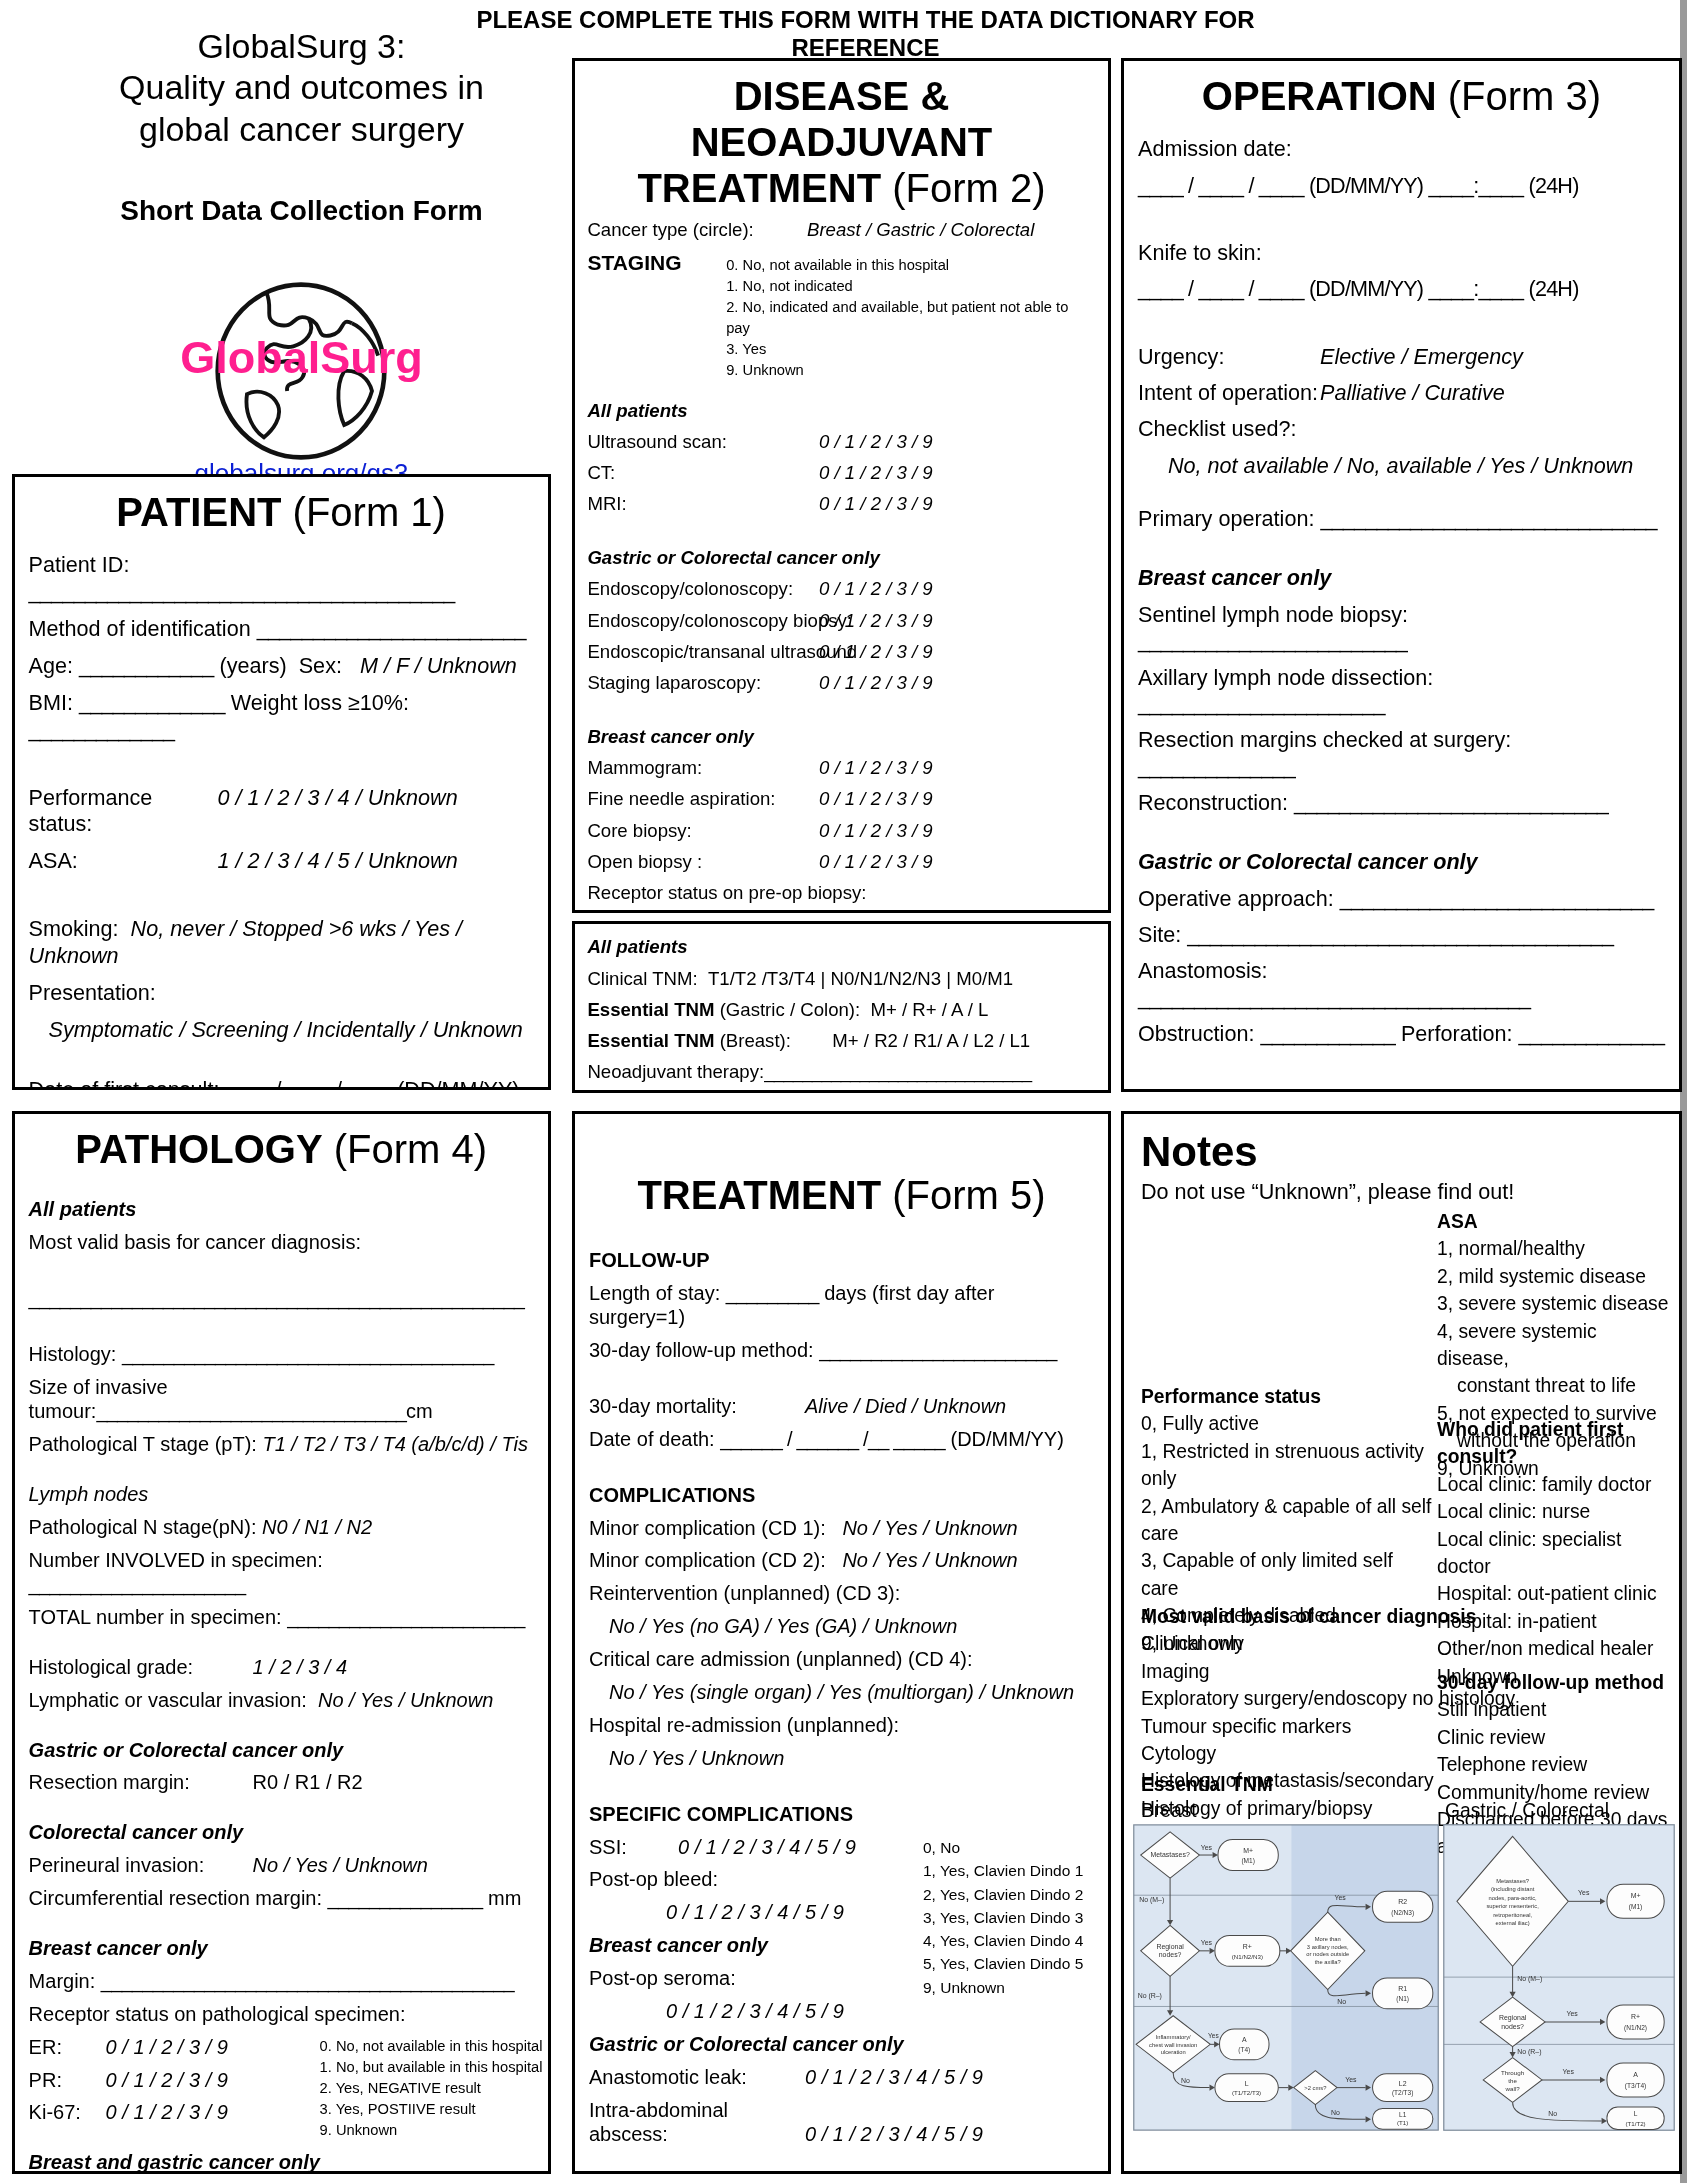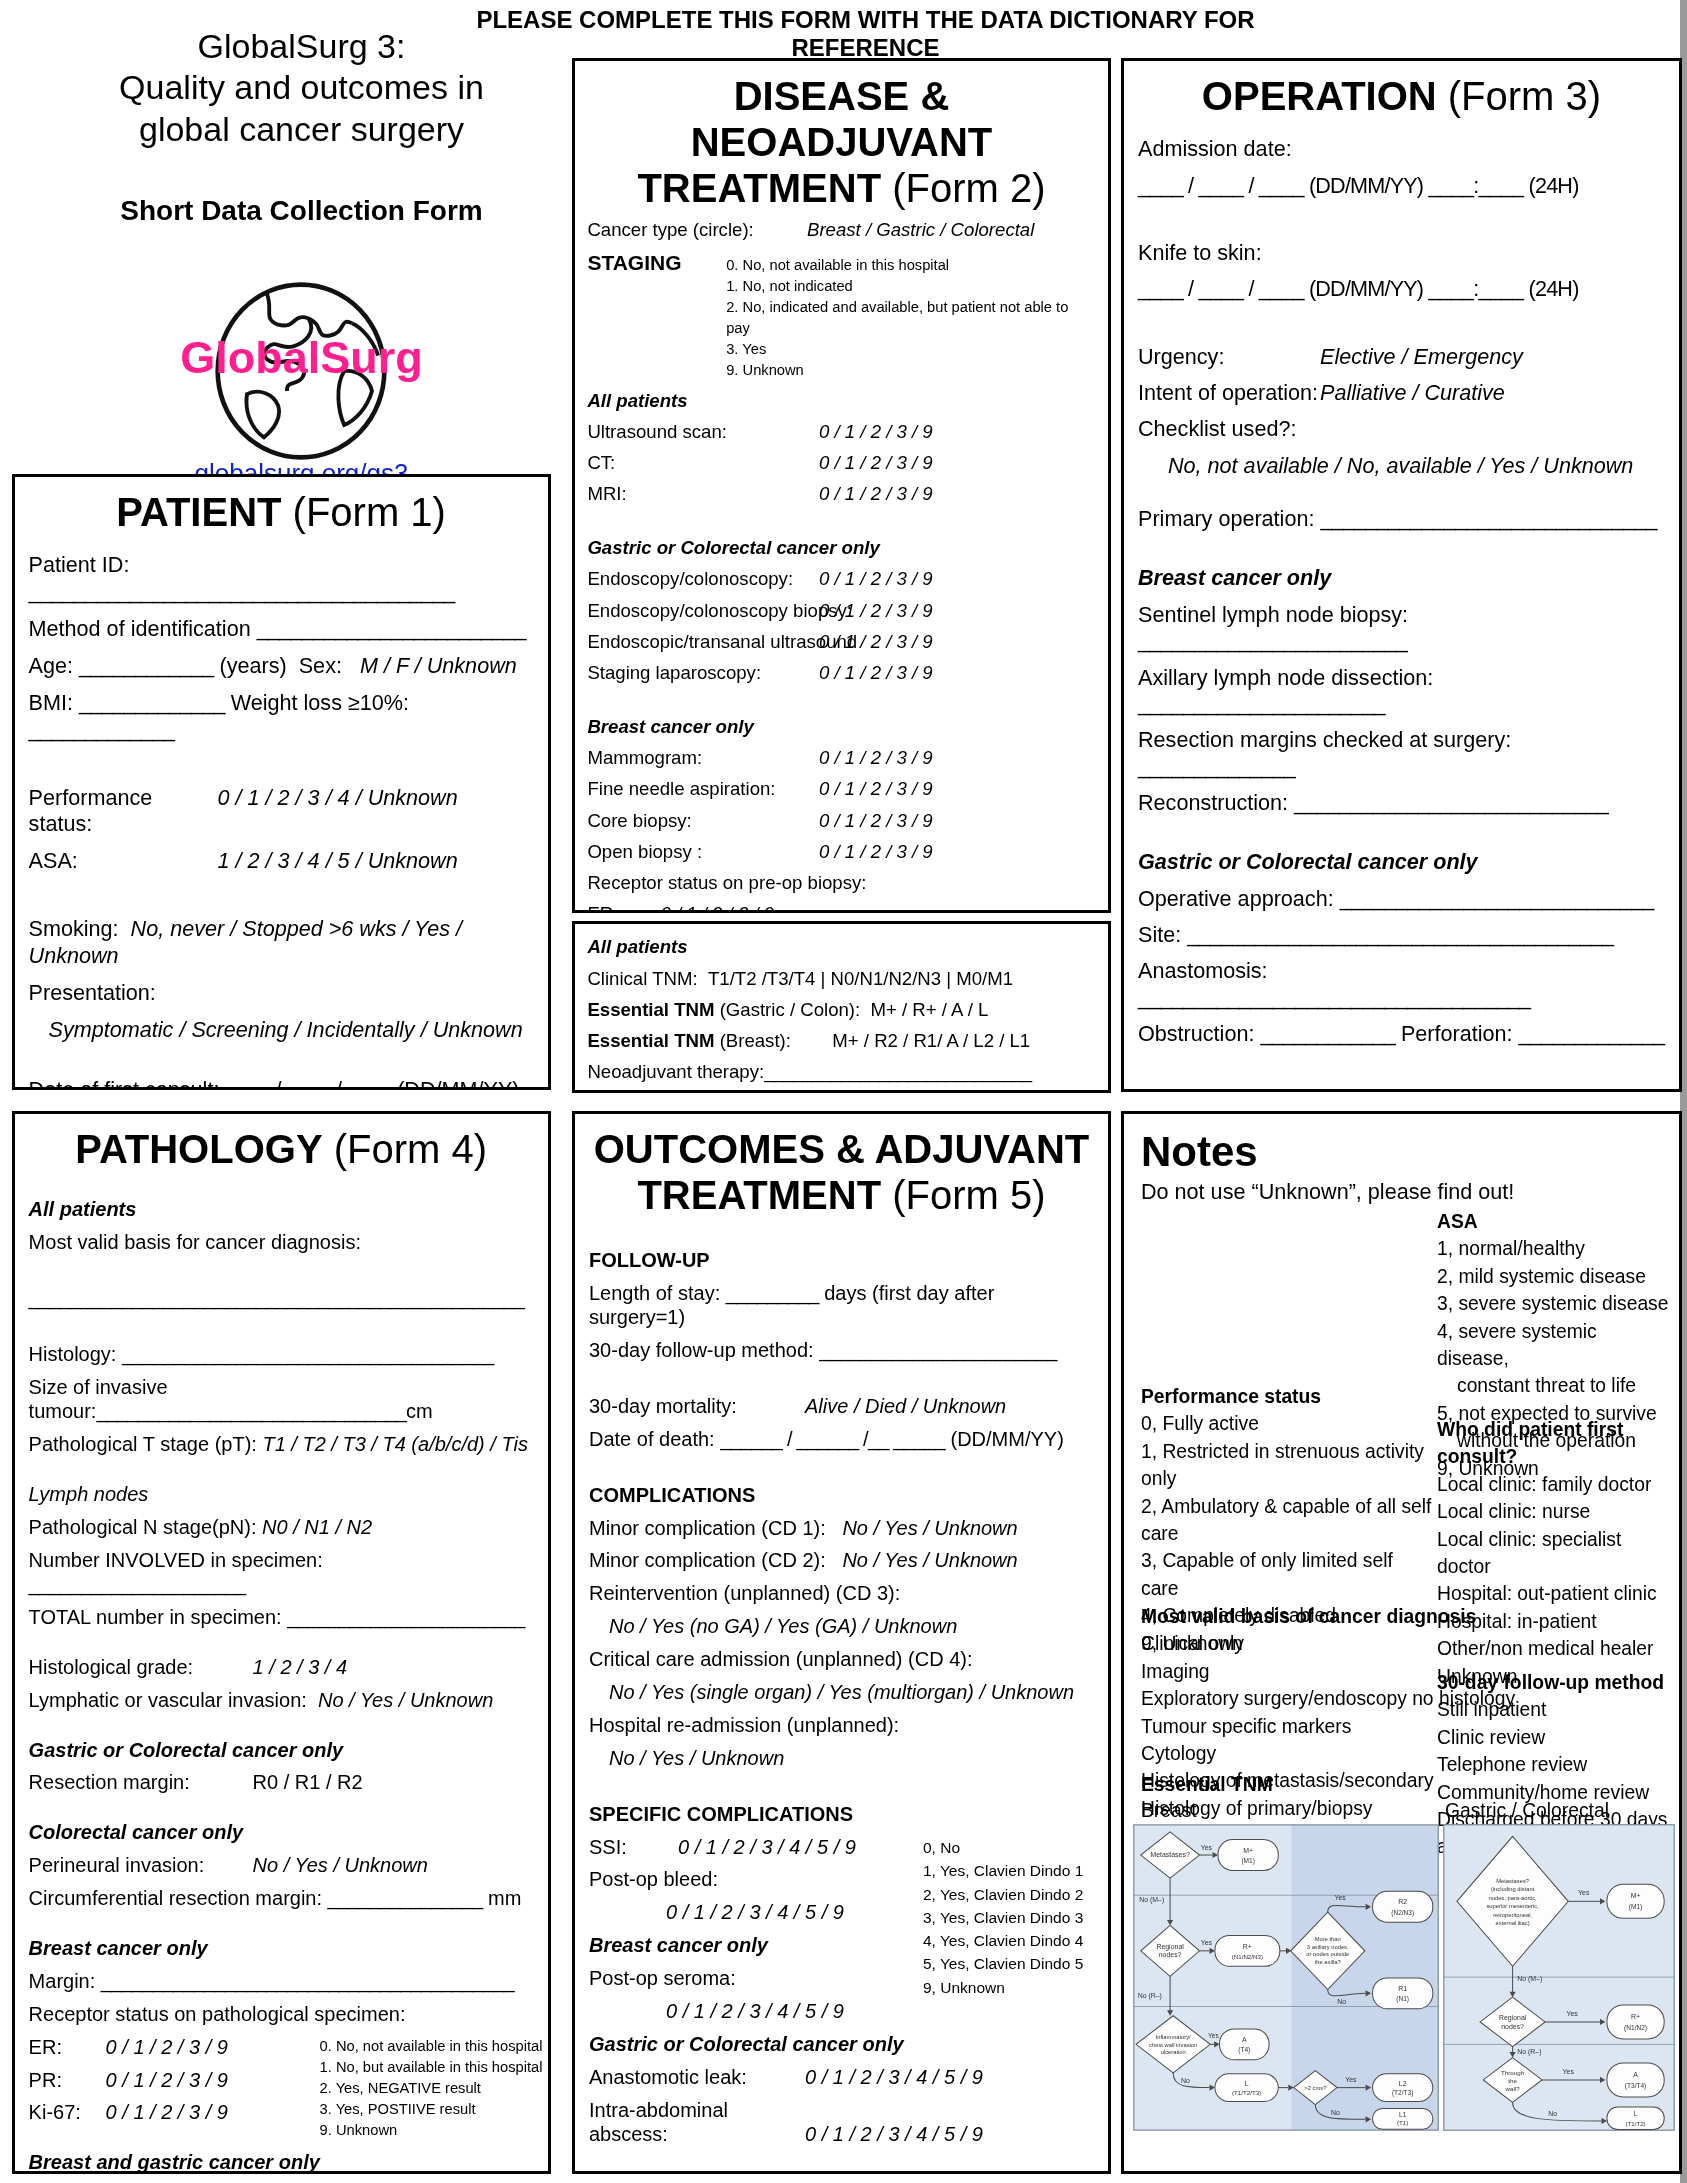--- a/index.html
+++ b/index.html
@@ -98,21 +98,21 @@
     <div class="r"><span>Presentation:</span></div>
     <div class="r ind it">Symptomatic / Screening / Incidentally / Unknown</div>
     <div class="g30"></div>
     <div class="r"><span>Date of first consult:</span> <span class="blank">____ / ____ / ____</span> <span>(DD/MM/YY)</span></div>
 
   </section>
 
   <section class="box f2" style="left:572px;top:58px;width:539px;height:855px;">
     <h2 style="margin-bottom:7.7px;"><span class="hb">DISEASE &amp; NEOADJUVANT</span><br><span class="hb">TREATMENT</span><span> (Form 2)</span></h2>
     <div class="r"><span>Cancer type (circle):</span><span class="scale" style="left:232px">Breast  /  Gastric  /  Colorectal</span></div>
-    <div class="r flex" style="margin-bottom:9px;">
+    <div class="r flex" style="margin-bottom:19px;">
       <span class="b" style="width:139px;font-size:21px;">STAGING</span>
       <span class="sm">
         <span style="display:block">0. No, not available in this hospital</span>
         <span style="display:block">1. No, not indicated</span>
         <span style="display:block">2. No, indicated and available, but patient not able to pay</span>
         <span style="display:block">3. Yes</span>
         <span style="display:block">9. Unknown</span>
       </span>
     </div>
     <div class="r bi">All patients</div>
@@ -242,21 +242,21 @@
         <span style="display:block">3. Yes, POSTIIVE result</span>
         <span style="display:block">9. Unknown</span>
       </div>
     </div>
     <div class="g22"></div>
     <div class="r bi">Breast and gastric cancer only</div>
 
   </section>
 
   <section class="box f5" style="left:572px;top:1111px;width:539px;height:1063px;">
-    <h2><span class="hb">OUTCOMES &amp; ADJUVANT</span><br><span class="hb">TREATMENT</span><span> (Form 5)</span></h2>
+    <h2><br><span class="hb">TREATMENT</span><span> (Form 5)</span></h2>
     <div class="g16"></div>
     <div class="r b">FOLLOW-UP</div>
     <div class="r"><span>Length of stay:</span> <span class="blank">_________</span> <span>days (first day after surgery=1)</span></div>
     <div class="r"><span>30-day follow-up method:</span> <span class="blank">_______________________</span></div>
     <div class="g30"></div>
     <div class="r flex">
         <span style="width:216px">30-day mortality:</span>
         <span class="it">Alive  /  Died  /  Unknown</span>
       </div>
     <div class="r"><span>Date of death:</span> <span class="blank">______ / ______ /__ _____</span> <span>(DD/MM/YY)</span></div>

